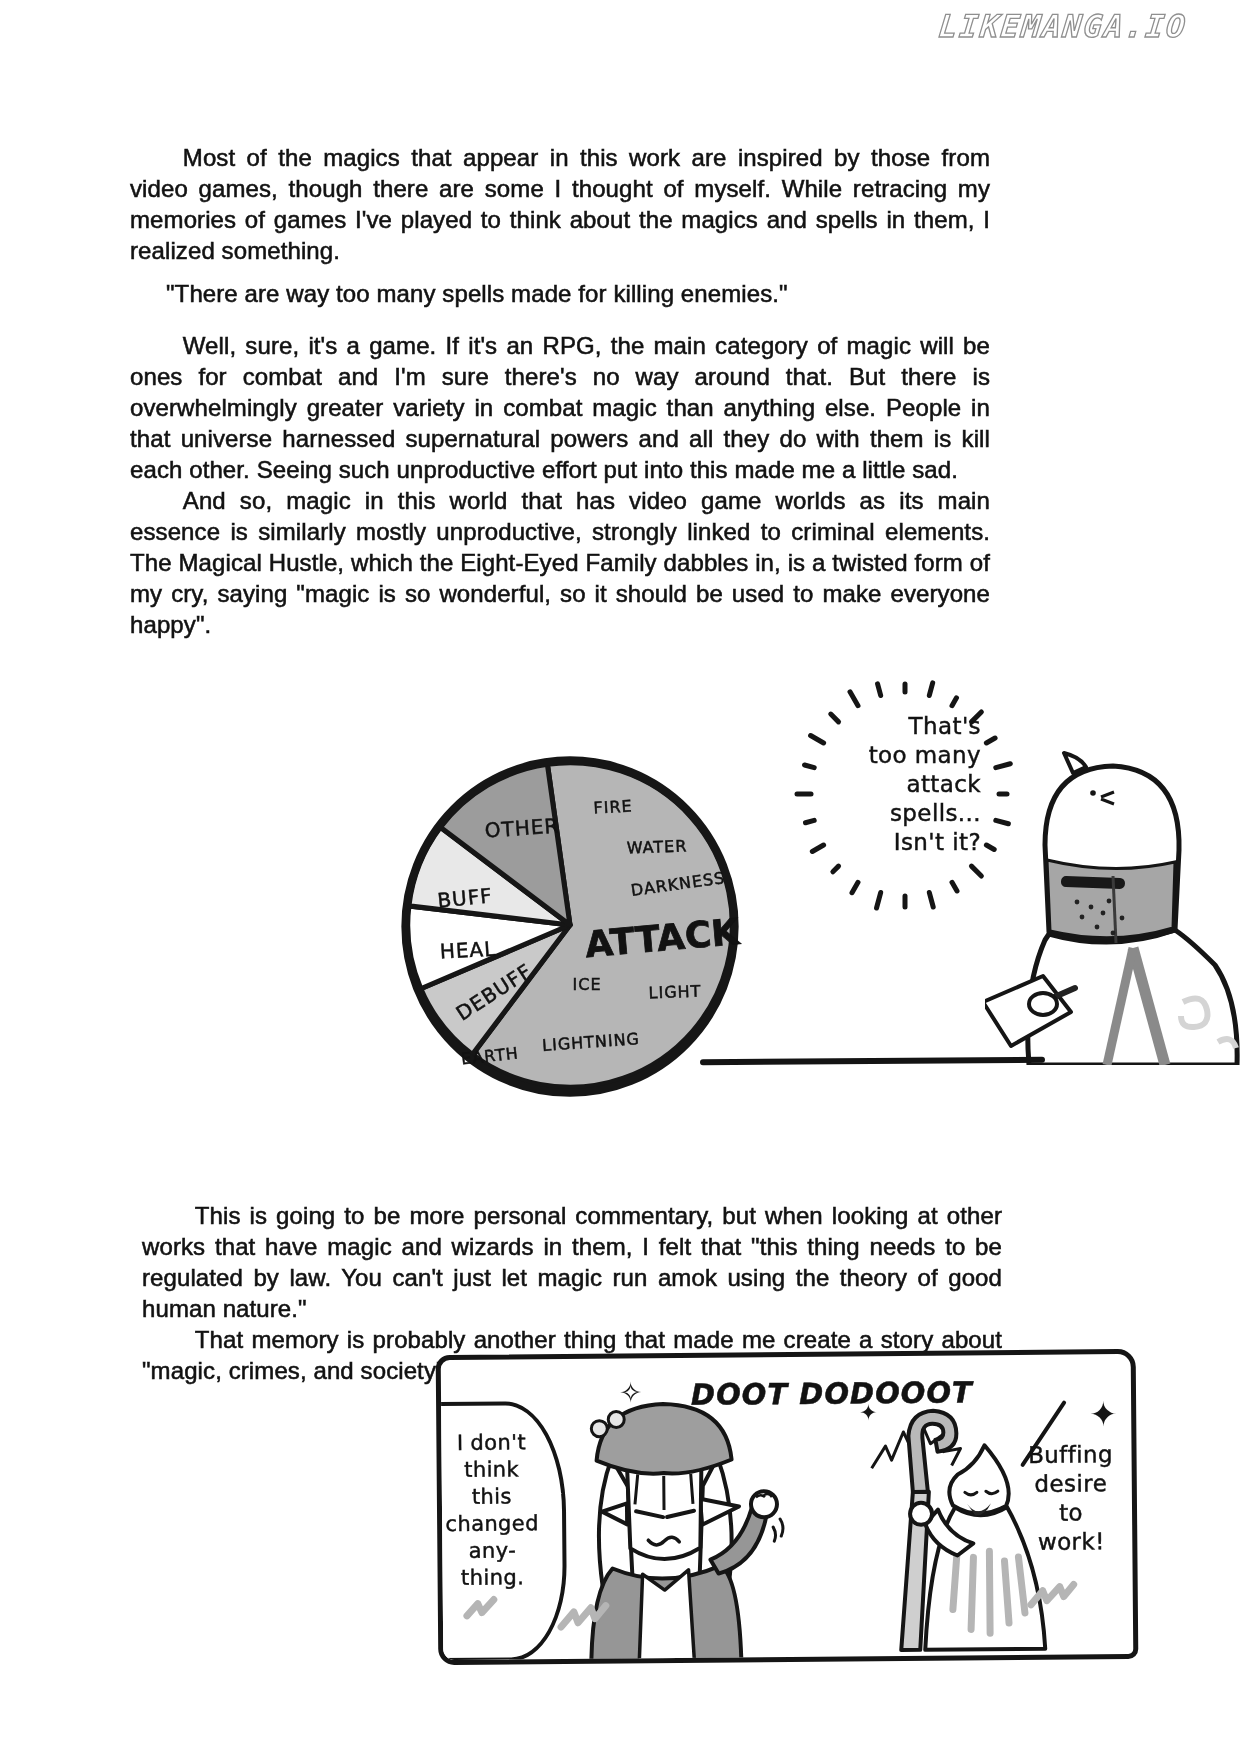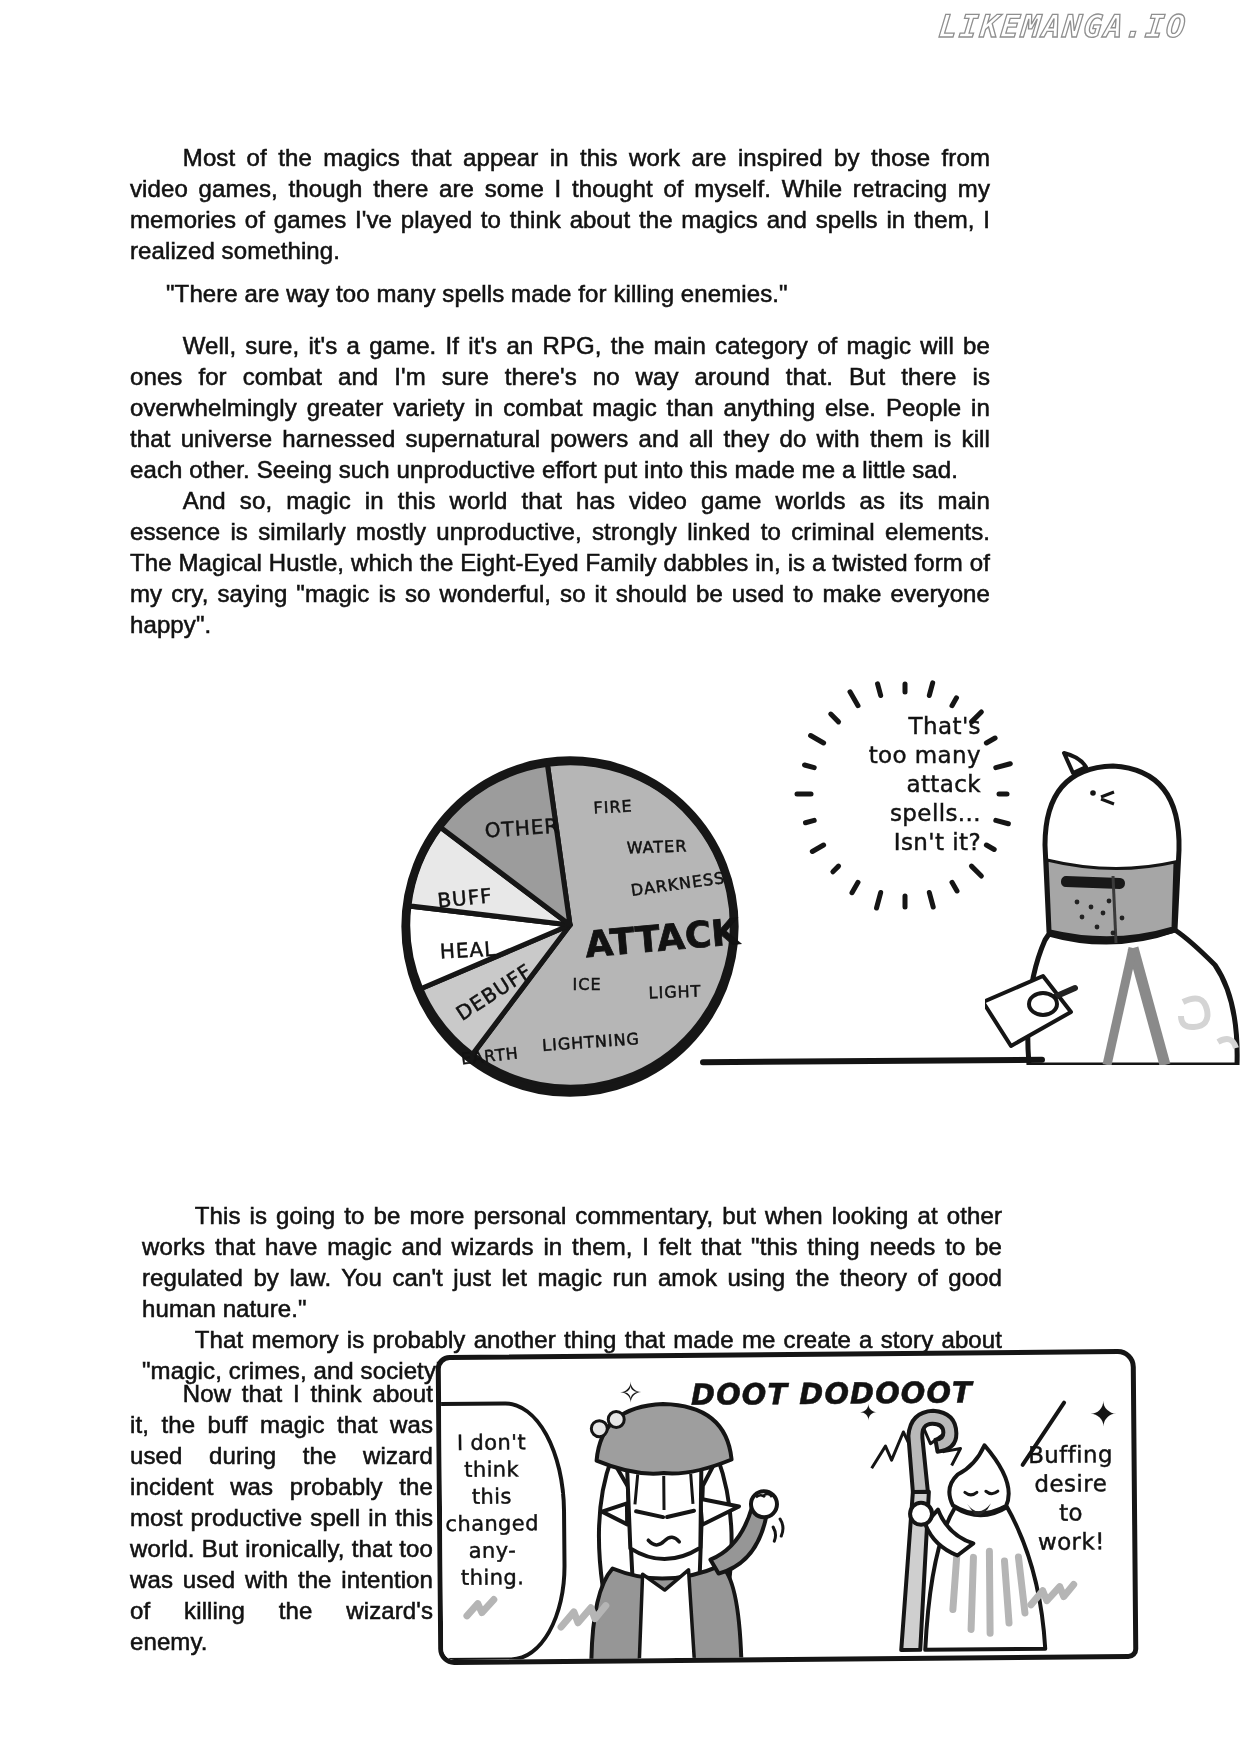--- a/index.html
+++ b/index.html
@@ -151,23 +151,20 @@
     <ellipse cx="58" cy="254" rx="14" ry="11" fill="#ffffff" stroke="#151515" stroke-width="4"></ellipse>
   </svg>
 
   <div class="abs ground-line"></div>
 
   <div class="abs body-text" style="left:142px;top:1160px;width:860px;margin-top:40px;">
     <p>This is going to be more personal commentary, but when looking at other works that have magic and wizards in them, I felt that "this thing needs to be regulated by law. You can't just let magic run amok using the theory of good human nature."</p>
     <p>That memory is probably another thing that made me create a story about "magic, crimes, and society".</p>
   </div>
 
-  <div class="abs body-text" style="left:130px;top:1378px;width:303px;">
-    <p>Now that I think about it, the buff magic that was used during the wizard incident was probably the most productive spell in this world. But ironically, that too was used with the intention of killing the wizard's enemy.</p>
-  </div>
 
   <div class="abs panel">
 
     <div class="bubble">
       <div class="bubble-tail"></div>
       <div class="bubble-text hand preline">I don't
 think
 this
 changed
 any-

